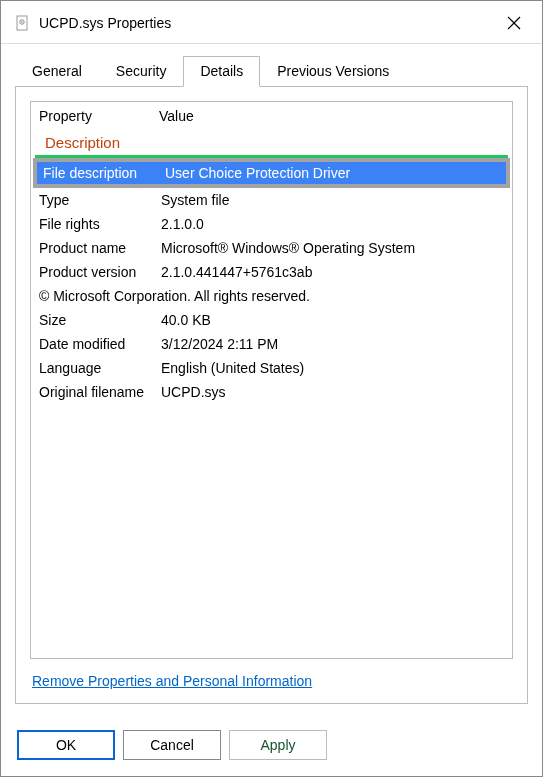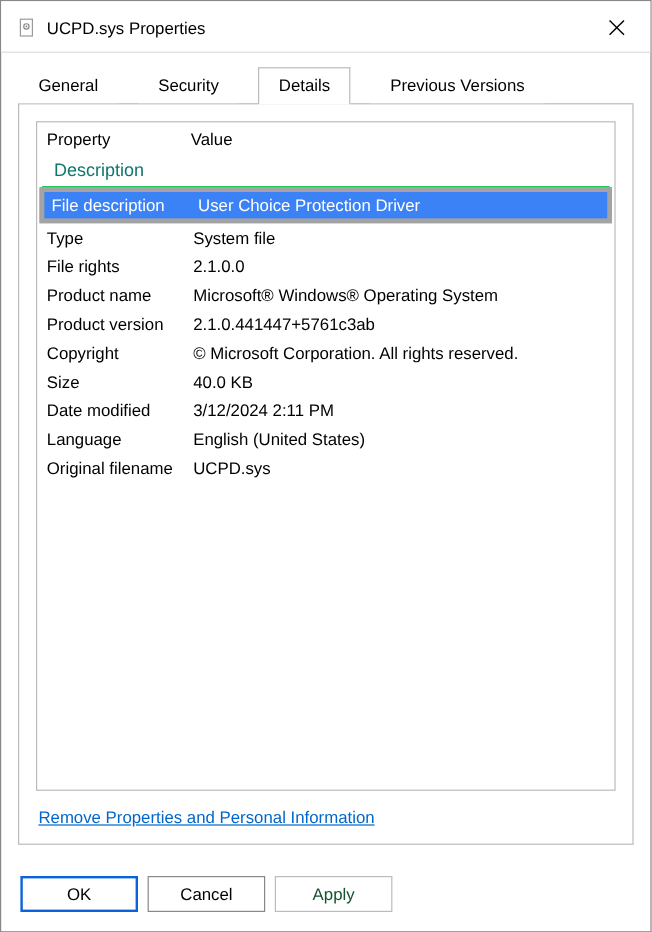--- a/index.html
+++ b/index.html
@@ -32,21 +32,20 @@
     }
     .titlebar .close {
       width: 32px; height: 24px;
       display: flex; align-items: center; justify-content: center;
       cursor: pointer;
     }
     .tabs {
       display: flex;
       padding: 12px 14px 0 14px;
       position: relative;
-      gap: 16px;
     }
     .tab {
       padding: 6px 16px 6px 16px;
       font-size: 14px;
       color: #000;
       cursor: pointer;
       position: relative;
       background: #fff;
       border: 1px solid transparent;
     }
@@ -72,24 +71,24 @@
       overflow: hidden;
     }
     .props-header {
       display: flex;
       padding: 6px 8px;
       font-size: 14px;
     }
     .props-header .col-p { width: 120px; }
     .props-header .col-v { flex: 1; }
     .group-header {
-      color: #0f766e;
+      color: #c2410c;
       font-size: 15px;
       padding: 4px 10px 4px 10px;
-      border-bottom: 1px solid #22c55e;
+      border-bottom: 3px solid #22c55e;
       margin: 0 4px;
     }
     .rows {
       flex: 1;
       overflow: auto;
     }
     .row {
       display: flex;
       padding: 4px 8px;
       font-size: 14px;
@@ -184,21 +183,20 @@
       </div>
       <div class="row">
         <div class="col-p">Product name</div>
         <div class="col-v">Microsoft® Windows® Operating System</div>
       </div>
       <div class="row">
         <div class="col-p">Product version</div>
         <div class="col-v">2.1.0.441447+5761c3ab</div>
       </div>
       <div class="row">
-        <div class="col-p">Copyright</div>
         <div class="col-v">© Microsoft Corporation. All rights reserved.</div>
       </div>
       <div class="row">
         <div class="col-p">Size</div>
         <div class="col-v">40.0 KB</div>
       </div>
       <div class="row">
         <div class="col-p">Date modified</div>
         <div class="col-v">3/12/2024 2:11 PM</div>
       </div>

